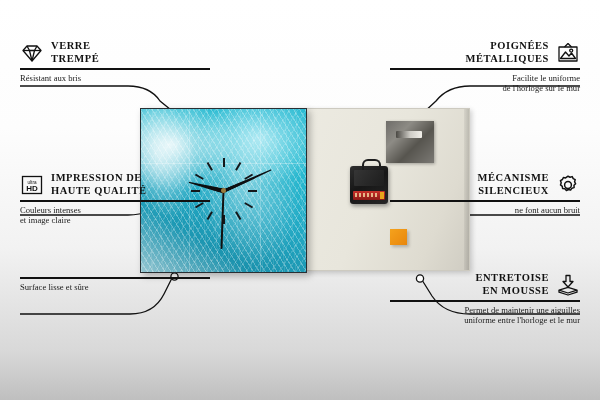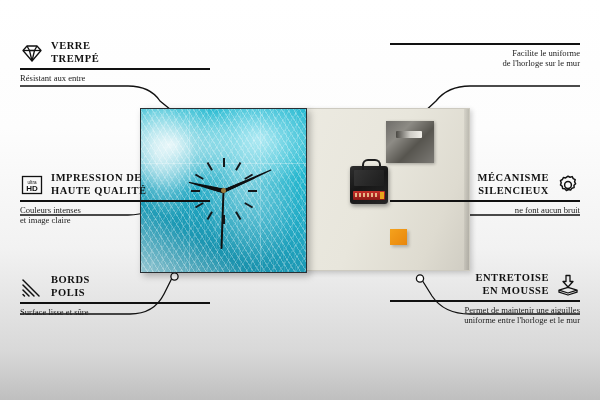--- a/index.html
+++ b/index.html
@@ -190,60 +190,60 @@
             <path d="M17 5 L14.5 9.5 L12 20"></path>
           <path d="M9.5 9.5 H14.5"></path>
         </g>
       </svg>
       <div>
         <div class="co-title">VERRE</div>
         <div class="co-title">TREMPÉ</div>
       </div>
     </div>
     <div class="co-rule"></div>
-    <div class="co-desc">Résistant aux entre</div>
+    <div class="co-desc">Résistant aux bris</div>
   </div>
 
   <div class="callout left" style="left:20px;top:172px">
     <div class="co-head">
       <svg class="ico" viewBox="0 0 24 24">
         <rect x="2.5" y="3.5" width="19" height="17" fill="none" stroke="#111" stroke-width="1.3"></rect>
         <text x="12" y="11" text-anchor="middle" font-family="Liberation Sans, sans-serif" font-size="4.6" fill="#111">ultra</text>
         <text x="12" y="18" text-anchor="middle" font-family="Liberation Sans, sans-serif" font-size="8" font-weight="bold" fill="#111">HD</text>
       </svg>
       <div>
         <div class="co-title">IMPRESSION DE</div>
         <div class="co-title">HAUTE QUALITÉ</div>
       </div>
     </div>
     <div class="co-rule"></div>
     <div class="co-desc">Couleurs intenses</div>
     <div class="co-desc">et image claire</div>
   </div>
 
   <div class="callout left" style="left:20px;top:274px">
-    <div class="co-head">
-      <svg class="ico" viewBox="0 0 24 24">
-        <g stroke="#111" stroke-width="1.5" stroke-linecap="round">
-          <path d="M3 5 L19 21"></path>
-            <path d="M3 10 L14 21"></path>
-            <path d="M3 15 L9 21"></path>
-            <path d="M3 19.5 L4.5 21"></path>
-        </g>
-      </svg>
-      <div>
-        <div class="co-title">BORDS</div>
-        <div class="co-title">POLIS</div>
-      </div>
-    </div>
     <div class="co-rule"></div>
     <div class="co-desc">Surface lisse et sûre</div>
   </div>
 
   <div class="callout right" style="left:390px;top:40px">
+    <div class="co-head">
+      <svg class="ico" viewBox="0 0 24 24">
+        <g fill="none" stroke="#111" stroke-width="1.3" stroke-linejoin="round">
+          <path d="M12 2.5 L8.5 6 M12 2.5 L15.5 6"></path>
+          <rect x="3" y="6" width="18" height="14"></rect>
+          <path d="M4.5 17.5 L9.5 11 L13 15 L15.5 12 L19.5 17.5 Z"></path>
+          <circle cx="15.2" cy="9.6" r="1.5"></circle>
+        </g>
+      </svg>
+      <div>
+        <div class="co-title">POIGNÉES</div>
+        <div class="co-title">MÉTALLIQUES</div>
+      </div>
+    </div>
     <div class="co-rule"></div>
     <div class="co-desc">Facilite le uniforme</div>
     <div class="co-desc">de l'horloge sur le mur</div>
   </div>
 
   <div class="callout right" style="left:390px;top:172px">
     <div class="co-head">
       <svg class="ico" viewBox="0 0 24 24">
         <g fill="none" stroke="#111" stroke-width="1.5" stroke-linejoin="round">
           <path d="M12 3.2 l2.1 1.0 2.1-.6 1.0 2.0 2.0 1.0-.6 2.1 1.0 2.1-1.6 1.5 .1 2.3-2.2 .6-1.3 1.9-2.2-.6-2.0 1.0-1.5-1.7-2.3-.3-.3-2.2-1.8-1.4 .7-2.1-.8-2.2 2.0-1.1 1.0-2.0 2.2 .4z"></path>

